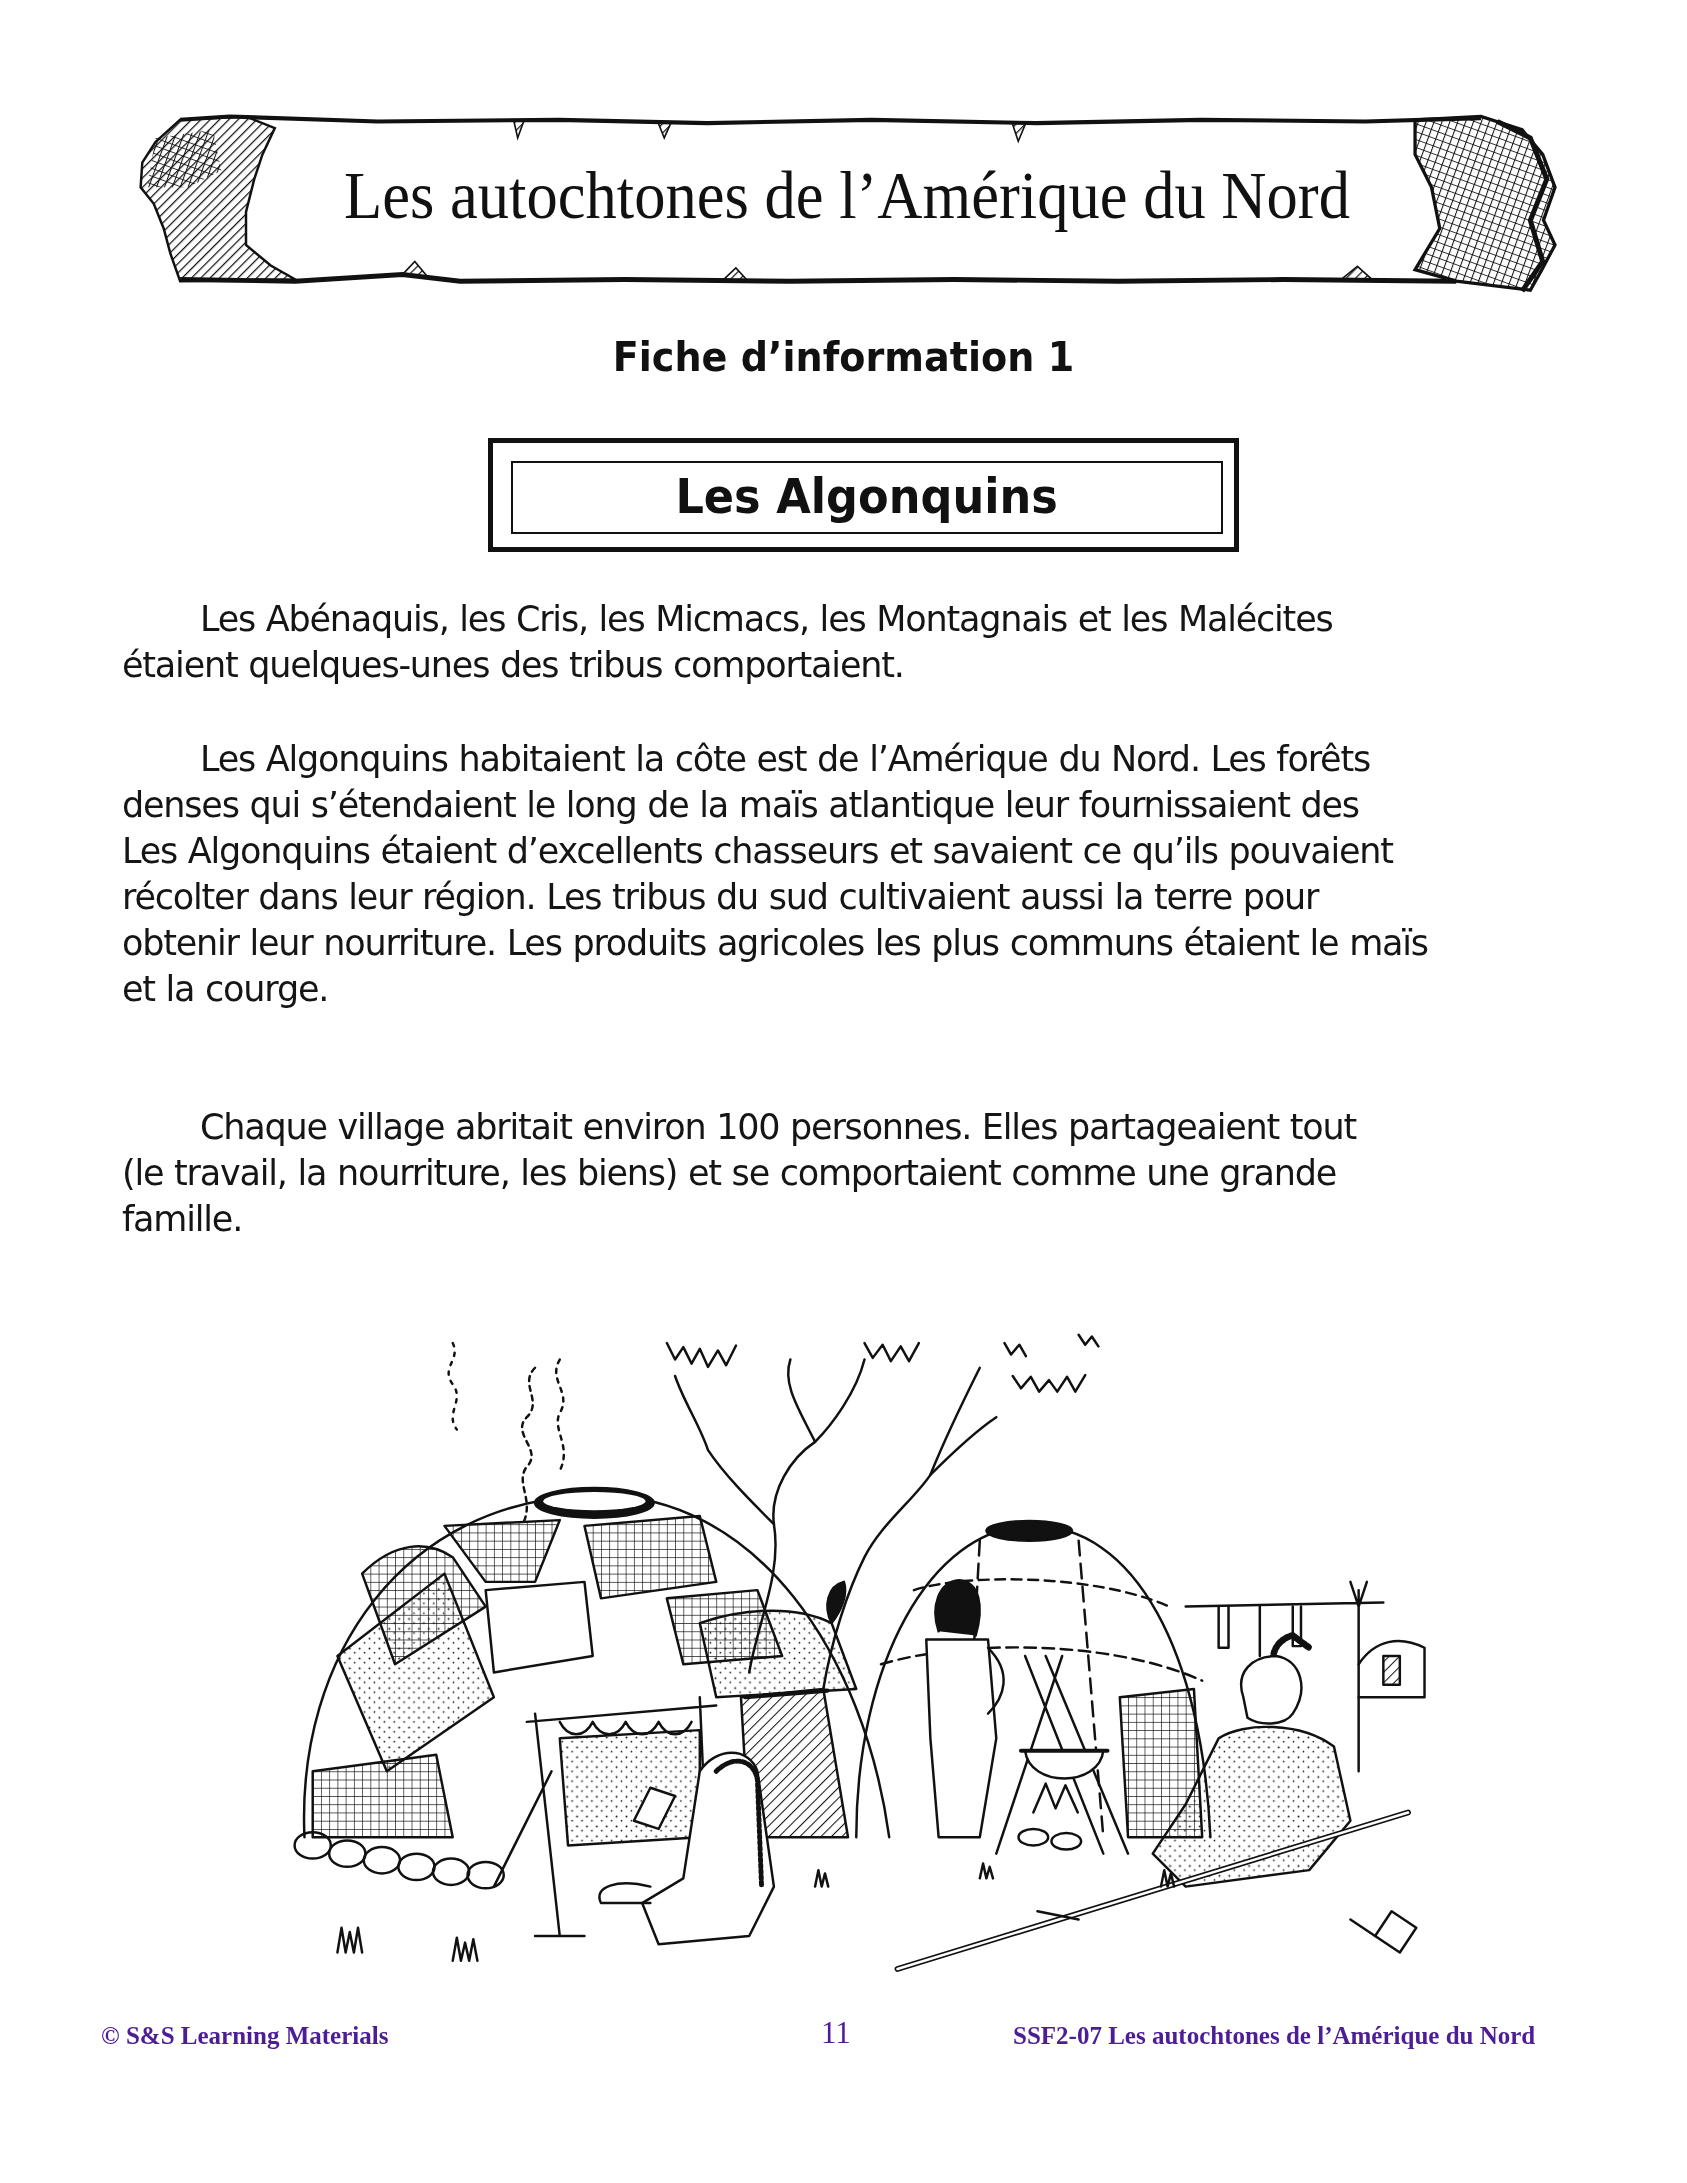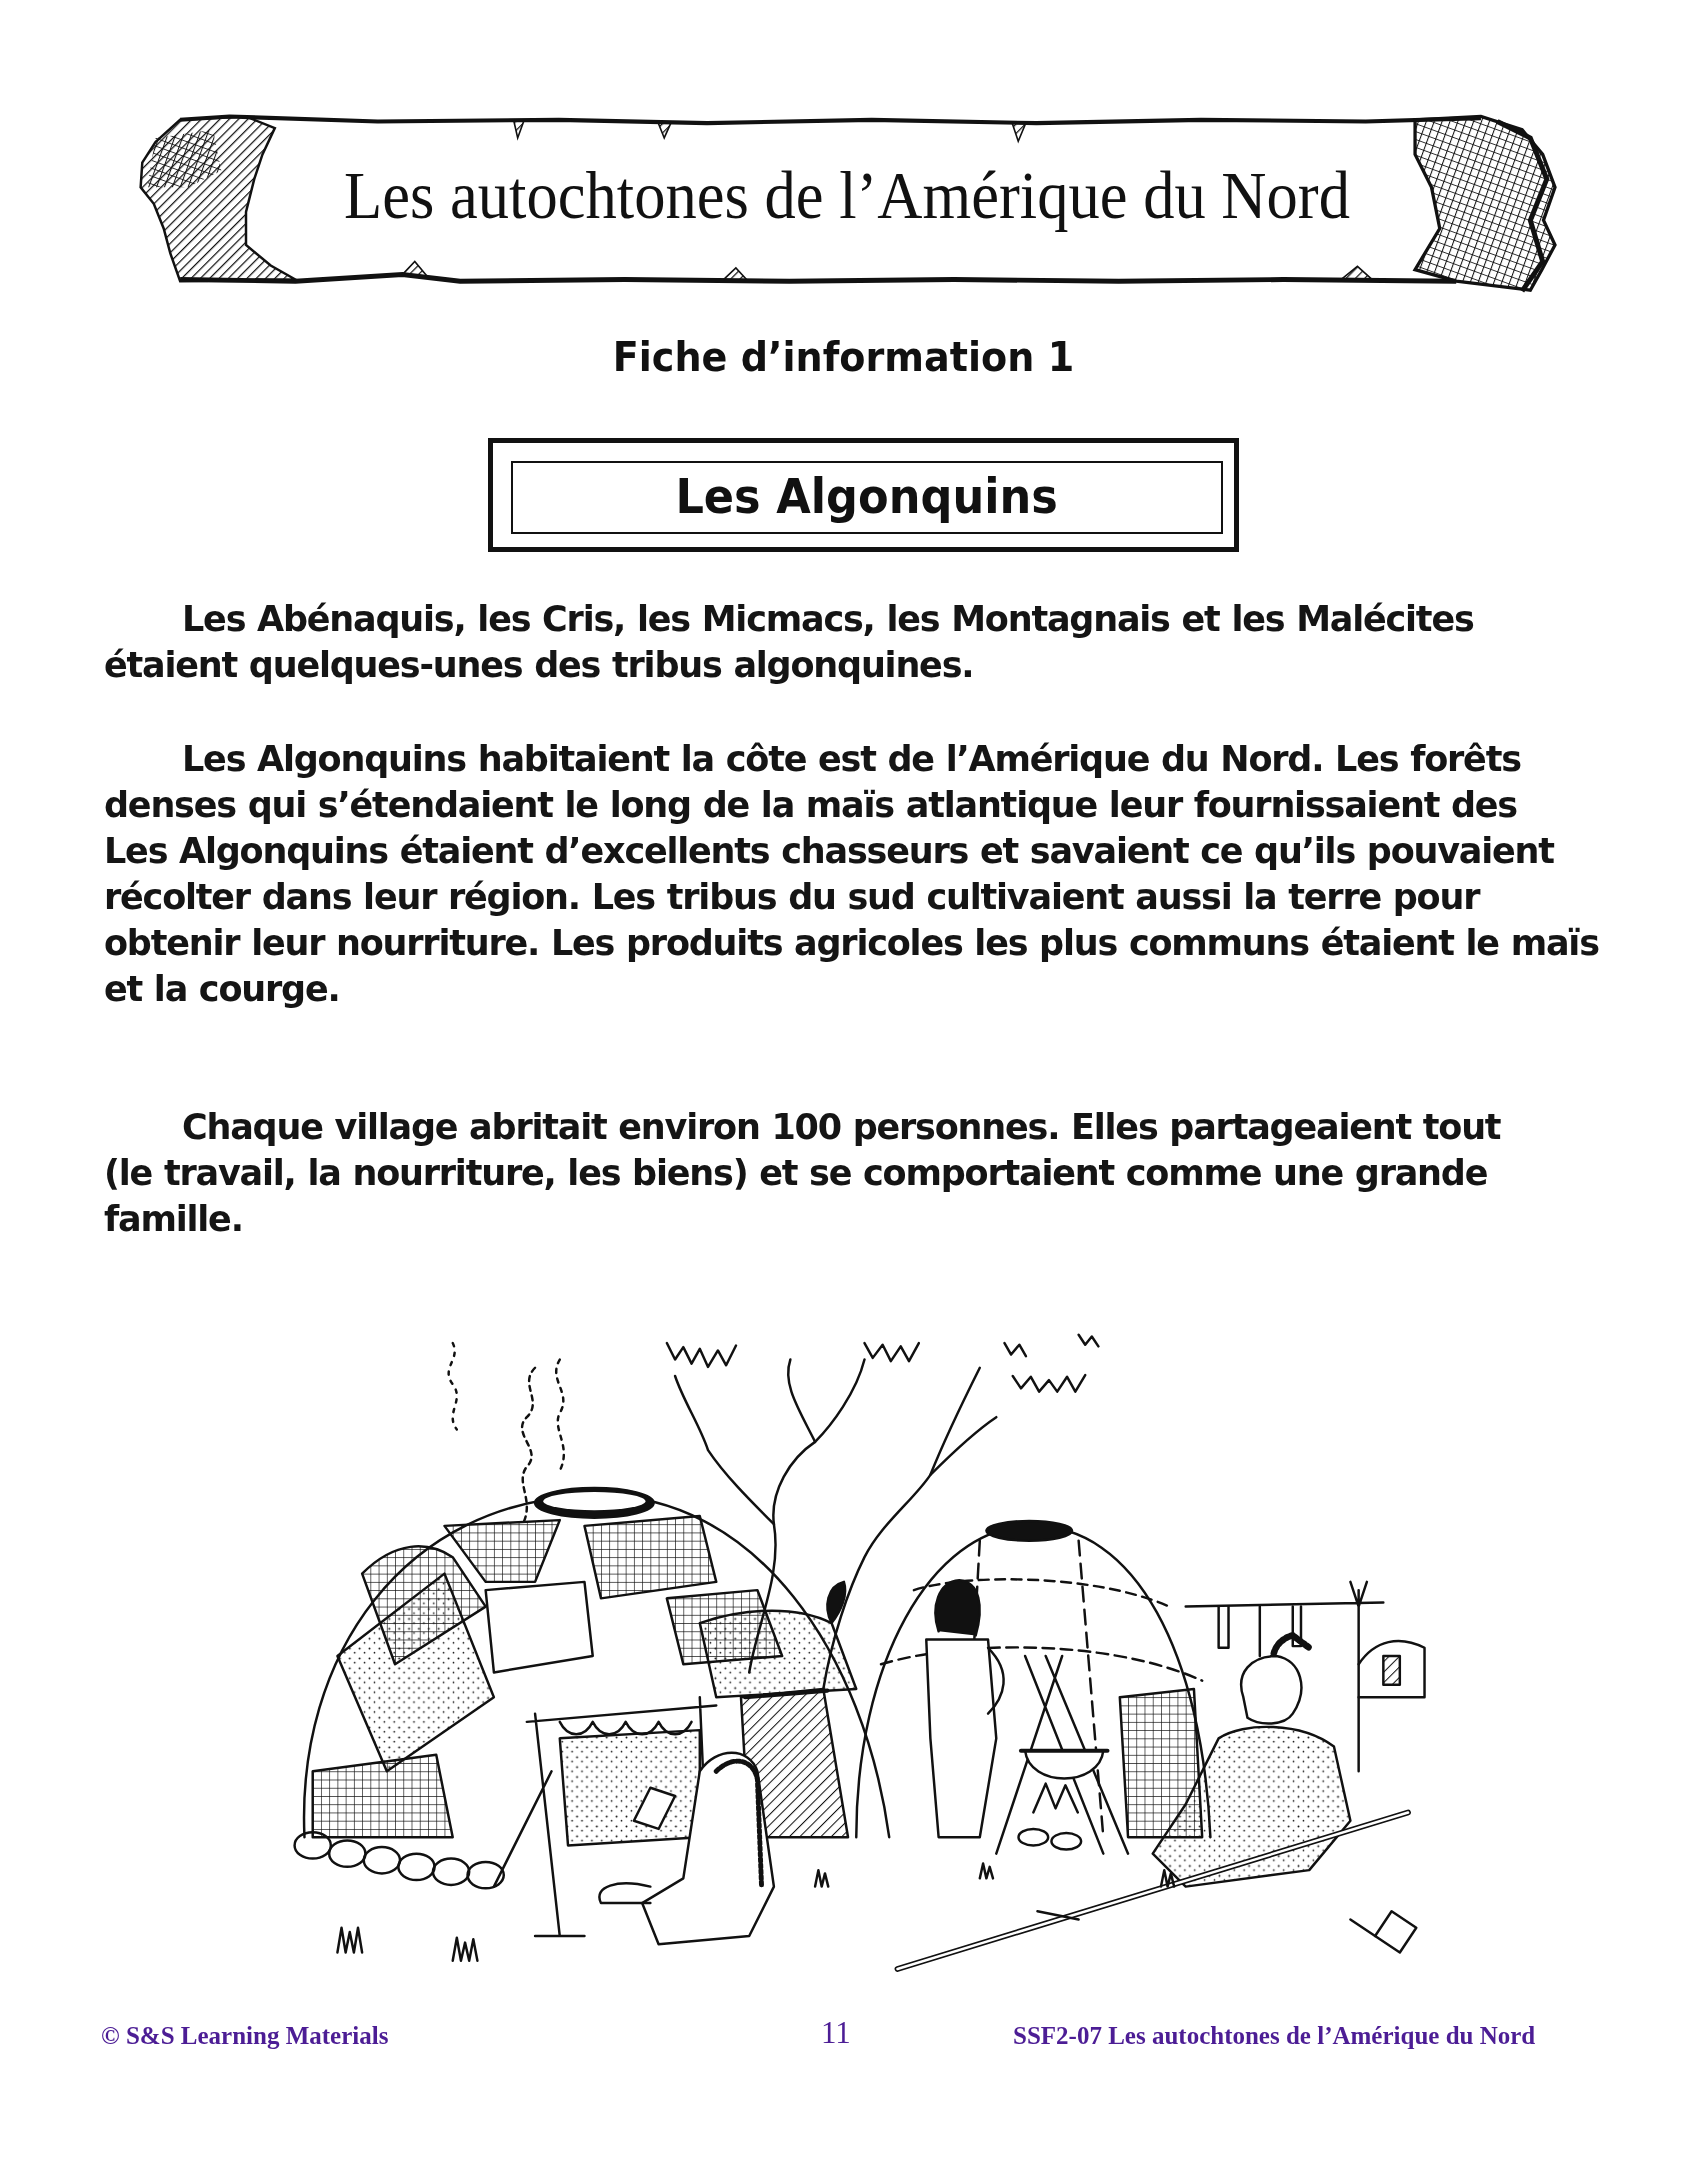--- a/index.html
+++ b/index.html
@@ -81,27 +81,27 @@
       font-family: "DejaVu Sans", sans-serif;
       font-weight: bold;
       font-size: 48px;
       color: #111;
       transform: scaleX(0.93);
       margin-top: -3.3px;
     }
     
     .body-text {
       position: absolute;
-      left: 104px;
+      left: 122px;
       width: 1417px;
       font-family: "DejaVu Sans", sans-serif;
       font-size: 35px;
       line-height: 46px;
       color: #151515;
-      font-weight: bold;
+      font-weight: normal;
     }
     .body-text p {
       margin: 0;
       text-indent: 78px;
       letter-spacing: -1.2px;
       word-spacing: 0.8px;
     }
     .body-text .line {
       display: block;
       white-space: nowrap;
@@ -174,21 +174,21 @@
 
 <div class="title-box-outer">
   <div class="title-box-inner">
     <div class="section-title">Les Algonquins</div>
   </div>
 </div>
 
 <div class="body-text p1">
   <p>
     <span class="line">Les Abénaquis, les Cris, les Micmacs, les Montagnais et les Malécites</span>
-    <span class="line" style="text-indent:0">étaient quelques-unes des tribus algonquines.</span>
+    <span class="line" style="text-indent:0">étaient quelques-unes des tribus comportaient.</span>
   </p>
 </div>
 
 <div class="body-text p2">
   <p>
     <span class="line">Les Algonquins habitaient la côte est de l’Amérique du Nord. Les forêts</span>
     <span class="line" style="text-indent:0">denses qui s’étendaient le long de la maïs atlantique leur fournissaient des</span>
     <span class="line" style="text-indent:0">Les Algonquins étaient d’excellents chasseurs et savaient ce qu’ils pouvaient</span>
     <span class="line" style="text-indent:0">récolter dans leur région. Les tribus du sud cultivaient aussi la terre pour</span>
     <span class="line" style="text-indent:0">obtenir leur nourriture. Les produits agricoles les plus communs étaient le maïs</span>

